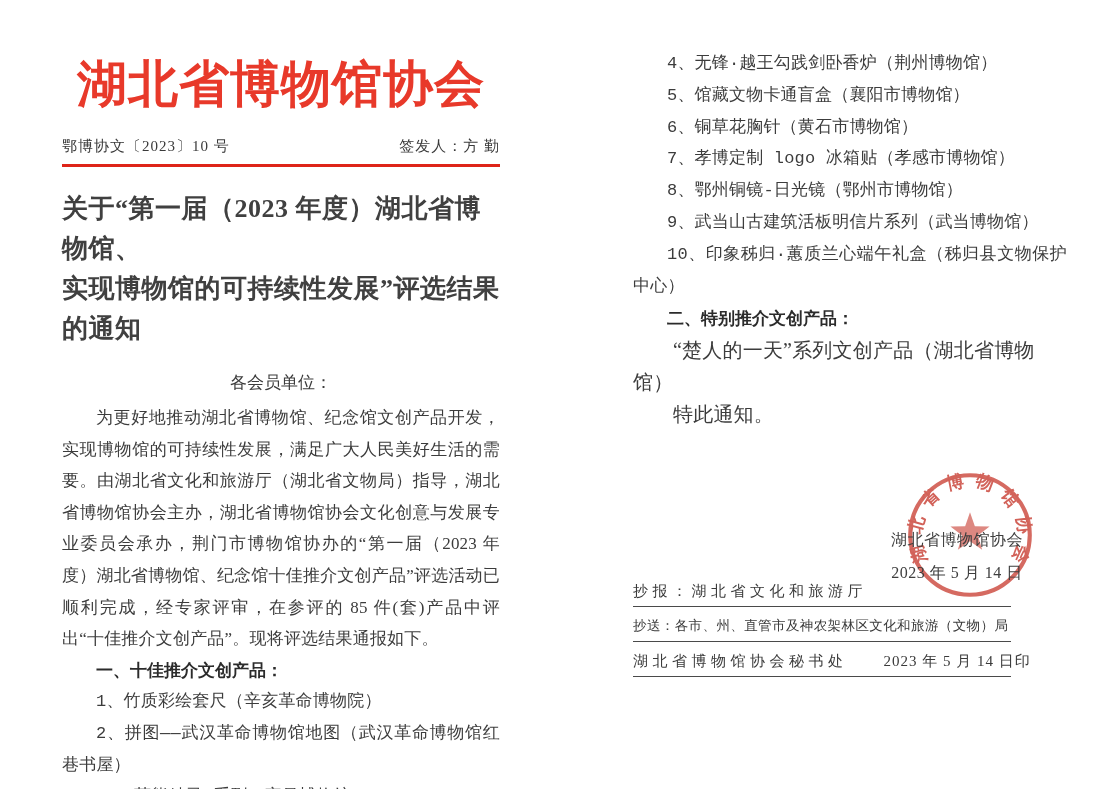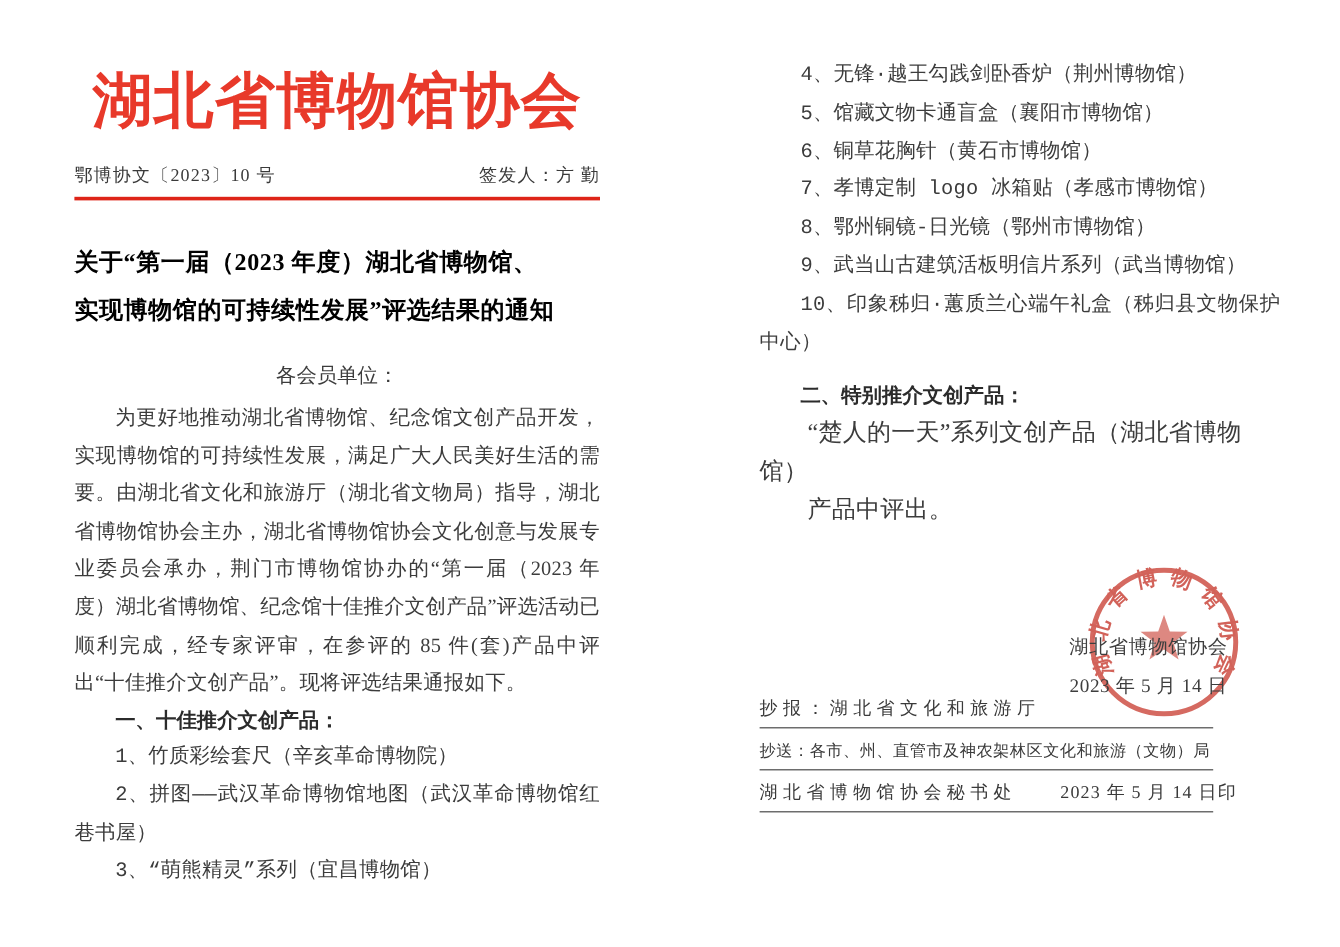--- a/index.html
+++ b/index.html
@@ -18,41 +18,41 @@
   .org-title {
     font-size:50px; font-weight:bold; color:#e8392a;
     text-align:center; letter-spacing:1px; line-height:1.3; white-space:nowrap;
   }
   .doc-row {
     display:flex; justify-content:space-between; align-items:baseline;
     margin-top:20px; font-size:15px; letter-spacing:1px; color:#3a3a3a;gap:39px;
   }
   .red-rule { border-bottom:3px solid #de2418; margin-top:8px; }
   .notice-title {
-    margin-top:32px; font-size:20px; font-weight:bold;
-    line-height:40px; color:#000000; letter-spacing:0.5px;
+    margin-top:22px; font-size:26px; font-weight:bold;
+    line-height:40px; color:#404040; letter-spacing:0.5px;
   }
   .salutation { margin-top:22px; font-size:17px;text-align:center; }
   .body-par {
     margin-top:8px; font-size:17px; line-height:31.6px;
     text-align:justify; text-indent:2em; letter-spacing:0.2px;
   }
   .sec-heading {
     font-weight:bold; text-indent:2em; font-size:17px;
     line-height:31.6px; color:#2b2b2b;
   }
   .list-item {
     font-size:17px; line-height:31.6px; text-align:justify;
     text-indent:2em; letter-spacing:0.2px;font-family:Liberation Mono, monospace;
   }
 
   
   .right-col { position:absolute; left:633px; top:48px; width:434px; }
   .right-col .list-item { line-height:31.8px; }
-  .right-col .sec-heading { margin-top:12px; line-height:31.8px; }
+  .right-col .sec-heading { margin-top:1px; line-height:31.8px; }
   .special-item, .conclusion {
     font-size:20px; line-height:31.8px; text-indent:2em; letter-spacing:0.2px;
   }
 
   
   .seal { position:absolute; left:903px; top:468px; width:134px; height:134px; opacity:0.88; }
   .signature {
     position:absolute; left:872px; top:523px; width:170px;
     text-align:center; font-size:16px; color:#3e3e3e; line-height:33px;
     letter-spacing:0.5px;
@@ -105,21 +105,21 @@
     <div class="list-item">4、无锋·越王勾践剑卧香炉（荆州博物馆）</div>
     <div class="list-item">5、馆藏文物卡通盲盒（襄阳市博物馆）</div>
     <div class="list-item">6、铜草花胸针（黄石市博物馆）</div>
     <div class="list-item">7、孝博定制 logo 冰箱贴（孝感市博物馆）</div>
     <div class="list-item">8、鄂州铜镜-日光镜（鄂州市博物馆）</div>
     <div class="list-item">9、武当山古建筑活板明信片系列（武当博物馆）</div>
     <div class="list-item">10、印象秭归·蕙质兰心端午礼盒（秭归县文物保护中心）</div>
 
     <div class="sec-heading">二、特别推介文创产品：</div>
     <div class="special-item">“楚人的一天”系列文创产品（湖北省博物馆）</div>
-    <div class="conclusion">产品中评出。</div>
+    <div class="conclusion">特此通知。</div>
   </div>
 
   <svg class="seal" viewBox="0 0 130 130">
     <circle cx="65" cy="65" r="58" fill="none" stroke="#d0564c" stroke-width="4"></circle>
     <path id="sealArc" d="M 27 93 A 47.2 47.2 0 1 1 103 93" fill="none"></path>
     <text font-size="17" fill="#cc4d43" letter-spacing="9" font-weight="bold">
       <textPath href="#sealArc" startOffset="4">湖北省博物馆协会</textPath>
     </text>
     <polygon points="65,43 69.7,56.5 84,56.8 72.6,65.5 76.8,79.2 65,71 53.2,79.2 57.4,65.5 46,56.8 60.3,56.5" fill="#d0564c" opacity="0.8"></polygon>
   </svg>

